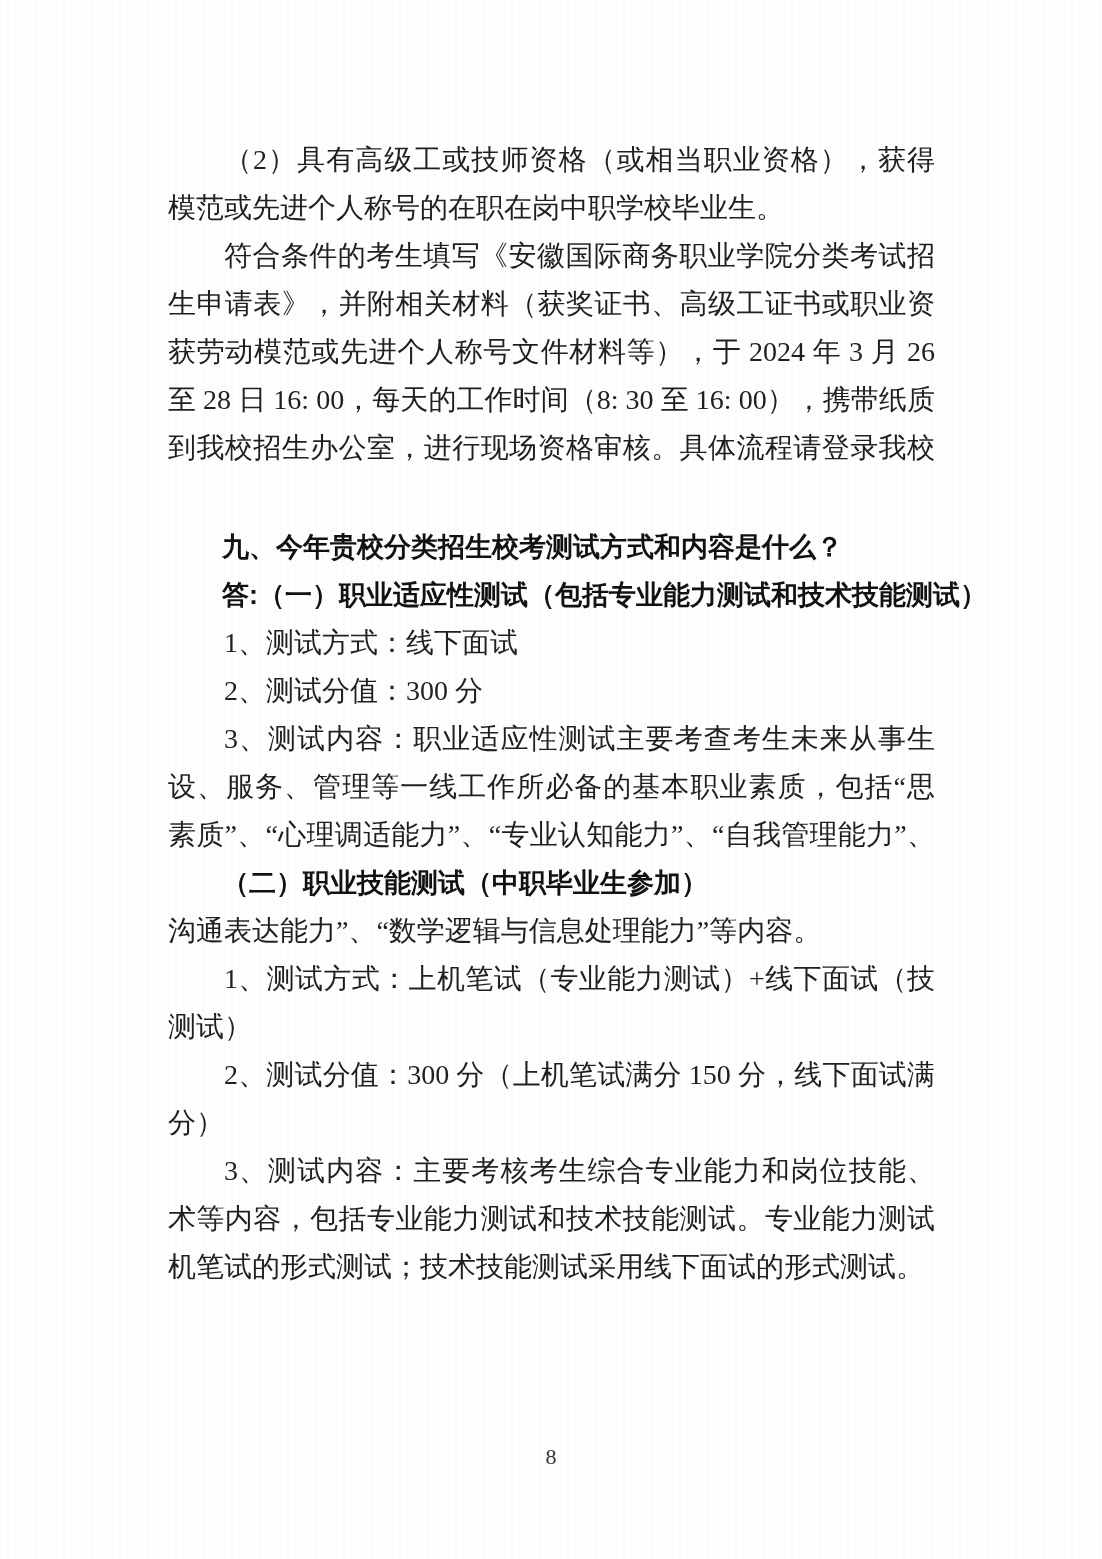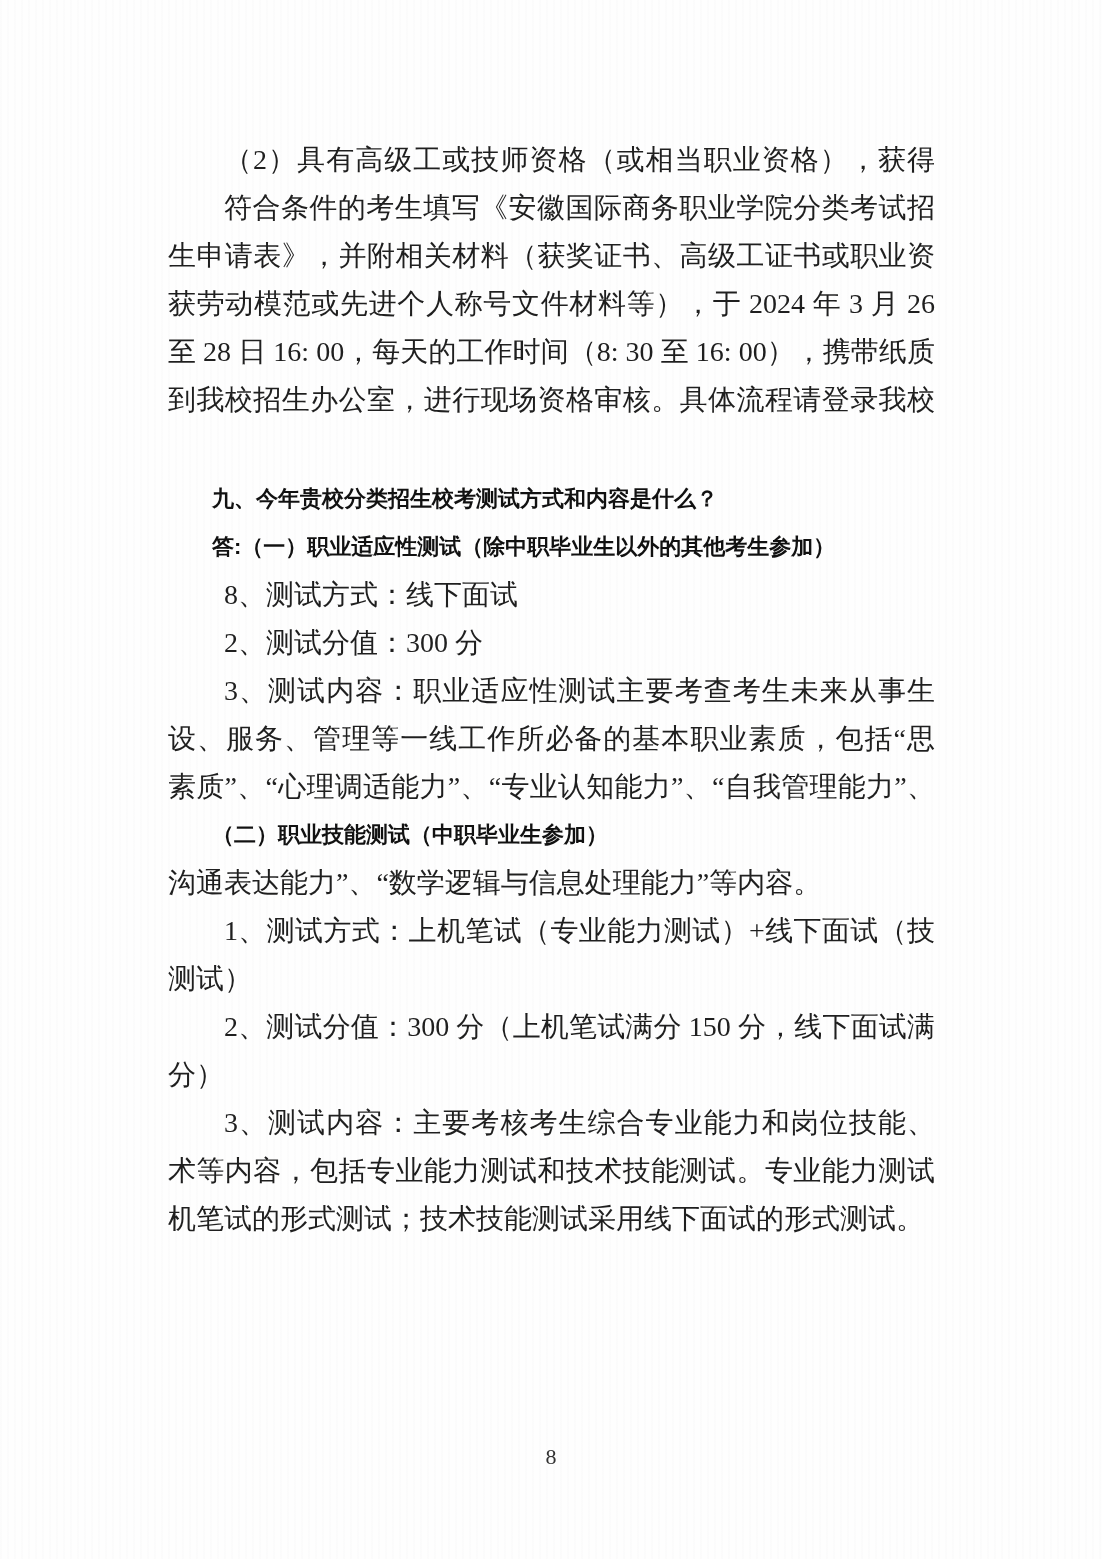--- a/index.html
+++ b/index.html
@@ -46,21 +46,21 @@
     text-align-last: justify;
     overflow: hidden;
   }
   .line.indent {
     text-indent: 2em;
   }
   .line.bold {
     font-weight: bold;
     color: #111111;
     font-family: "Liberation Sans", "Liberation Serif", sans-serif;
-    font-size: 22px;
+    font-size: 27px;
   }
   .spacer {
     height: 51px;
   }
   .page-number {
     position: absolute;
     top: 1444px;
     left: 0;
     width: 100%;
     text-align: center;
@@ -71,33 +71,34 @@
   }
 </style>
 </head>
 <body>
 
 <div class="page">
   <div class="scan-texture"></div>
 
   <div class="content">
     <div class="line indent fill">（2）具有高级工或技师资格（或相当职业资格），获得县级劳动</div>
+    <div class="line">模范或先进个人称号的在职在岗中职学校毕业生。</div>
 
     <div class="line indent fill">符合条件的考生填写《安徽国际商务职业学院分类考试招生免试</div>
     <div class="line fill">生申请表》，并附相关材料（获奖证书、高级工证书或职业资格证书、</div>
     <div class="line fill">获劳动模范或先进个人称号文件材料等），于 2024 年 3 月 26 日 8: 30</div>
     <div class="line fill">至 28 日 16: 00，每天的工作时间（8: 30 至 16: 00），携带纸质材料，</div>
     <div class="line fill">到我校招生办公室，进行现场资格审核。具体流程请登录我校招生信</div>
 
     <div class="spacer"></div>
 
     <div class="line indent bold">九、今年贵校分类招生校考测试方式和内容是什么？</div>
-    <div class="line indent bold">答:（一）职业适应性测试（除中职毕业生以外的其他考生参加）</div>
+    <div class="line indent bold">答:（一）职业适应性测试（包括专业能力测试和技术技能测试）</div>
 
-    <div class="line indent">8、测试方式：线下面试</div>
+    <div class="line indent">1、测试方式：线下面试</div>
     <div class="line indent">2、测试分值：300 分</div>
 
     <div class="line indent fill">3、测试内容：职业适应性测试主要考查考生未来从事生产、建</div>
     <div class="line fill">设、服务、管理等一线工作所必备的基本职业素质，包括“思想道德</div>
     <div class="line fill">素质”、“心理调适能力”、“专业认知能力”、“自我管理能力”、“语言</div>
     <div class="line indent bold">（二）职业技能测试（中职毕业生参加）</div>
 
     <div class="line">沟通表达能力”、“数学逻辑与信息处理能力”等内容。</div>
 
     <div class="line indent fill">1、测试方式：上机笔试（专业能力测试）+线下面试（技术技能</div>

